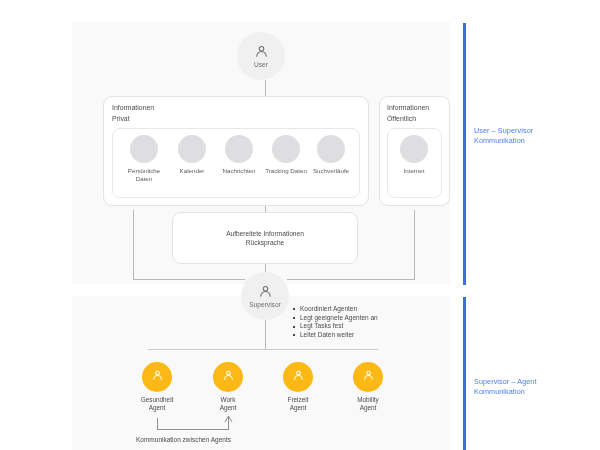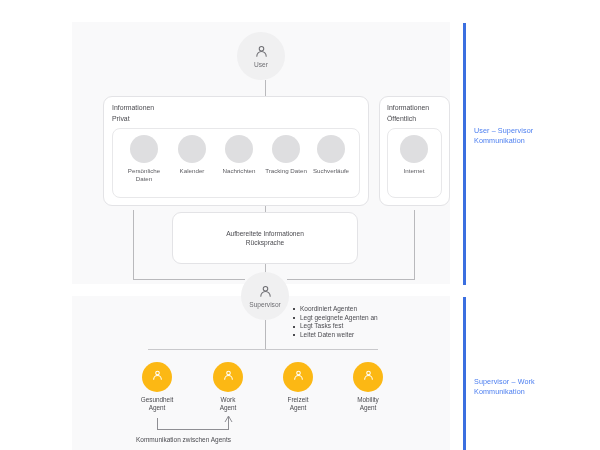--- a/index.html
+++ b/index.html
@@ -212,21 +212,21 @@
 <div id="canvas">
 
   <div class="panel" id="panel-top"></div>
   <div class="panel" id="panel-bottom"></div>
 
   <div class="rail" id="rail-top"></div>
   <div class="rail-label" id="rail-label-top">User – Supervisor
 Kommunikation</div>
 
   <div class="rail" id="rail-bottom"></div>
-  <div class="rail-label" id="rail-label-bottom">Supervisor – Work
+  <div class="rail-label" id="rail-label-bottom">Supervisor – Agent
 Kommunikation</div>
 
   <div class="node grey" style="left:237px; top:12px;">
     <span class="glyph">
       <svg width="15" height="15" viewBox="0 0 24 24" fill="none" stroke="#6e6e73" stroke-width="1.7" stroke-linecap="round" stroke-linejoin="round">
         <circle cx="12" cy="7.5" r="3.6"></circle>
         <path d="M4.5 19.5 a7.5 7.5 0 0 1 15 0"></path>
       </svg>
     </span>
     <span class="node-label">User</span>

